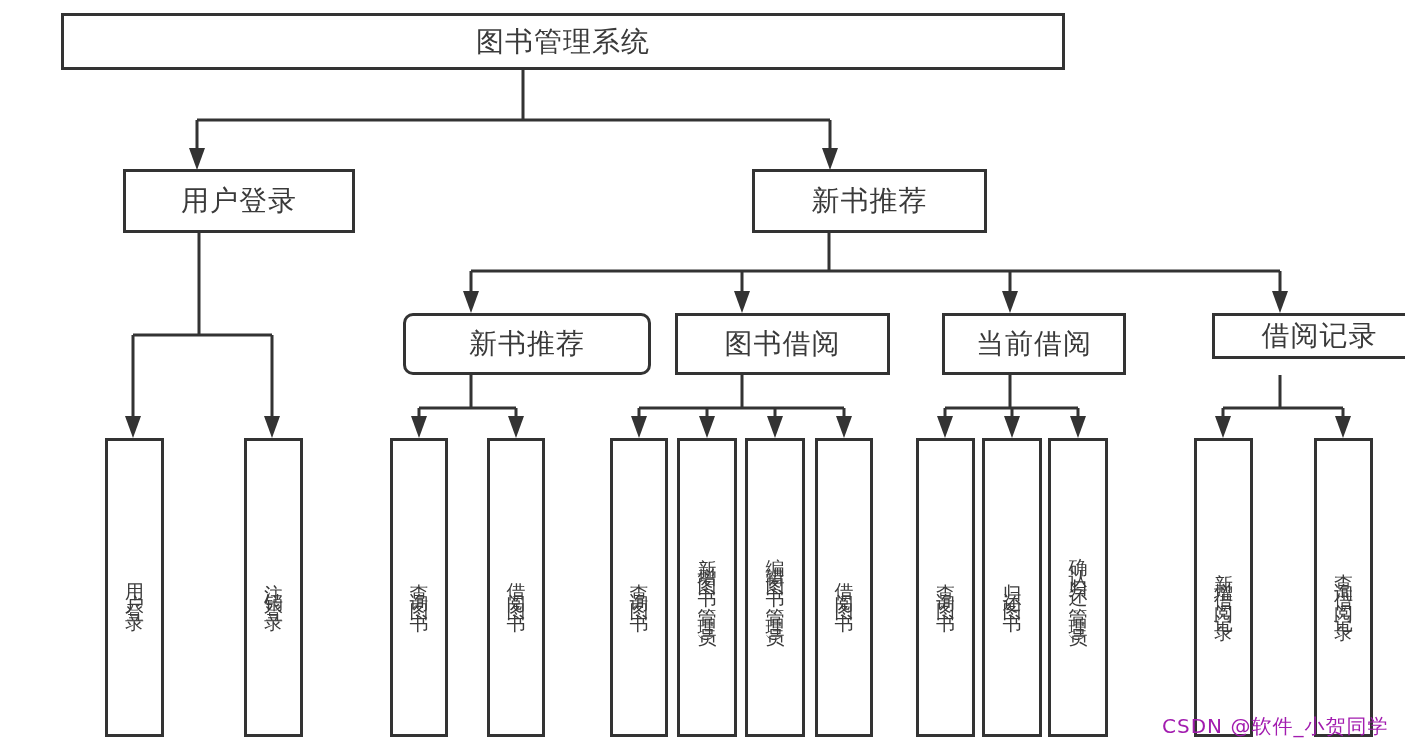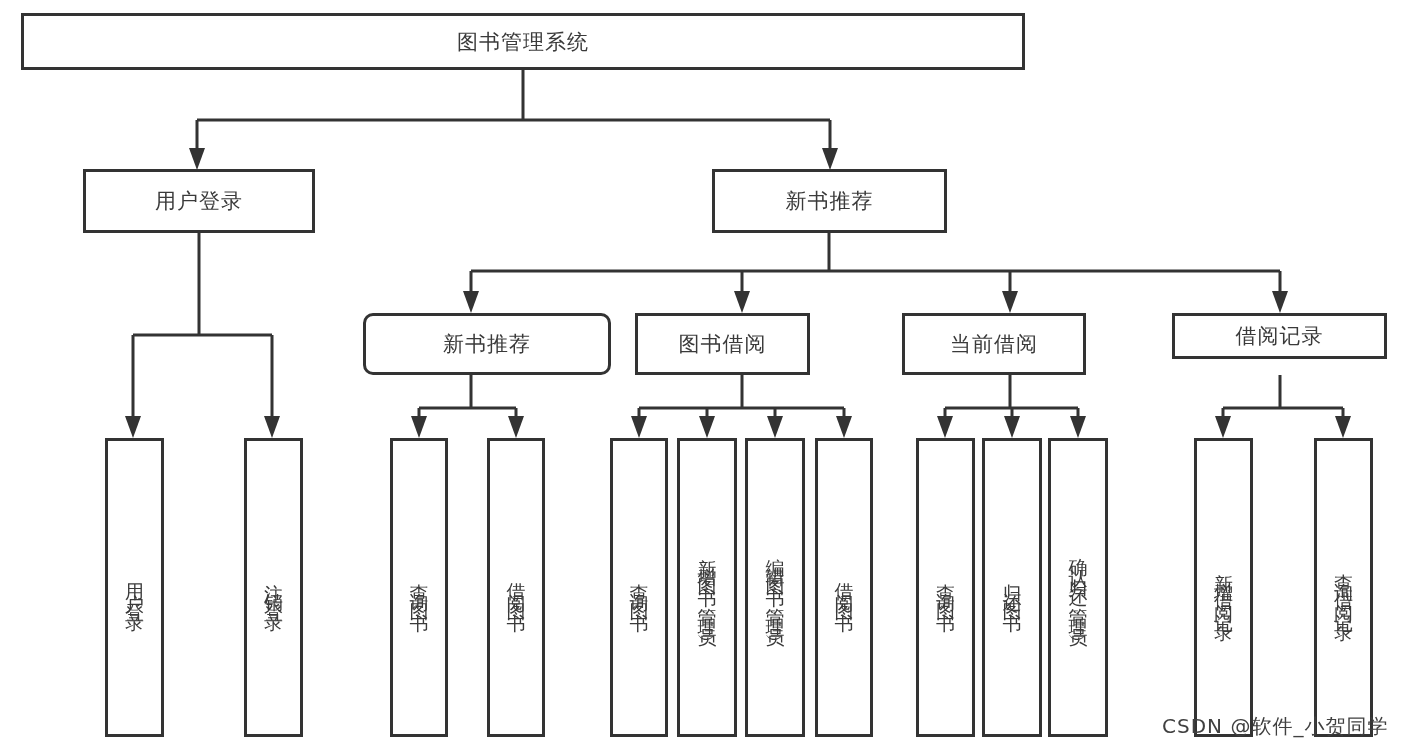--- a/index.html
+++ b/index.html
@@ -22,37 +22,38 @@
     box-sizing: border-box;
     border: 3px solid #333333;
     background: #ffffff;
     color: #3a3a3a;
     display: flex;
     align-items: center;
     justify-content: center;
     z-index: 2;
   }
   .hbox {
-    font-size: 21px;
+    font-size: 28px;
     letter-spacing: 1px;
     white-space: nowrap;
+    margin-left: 40px;
   }
   .vbox {
     writing-mode: vertical-rl;
     text-orientation: mixed;
     font-size: 19px;
     letter-spacing: 10px;
     line-height: 1.05;
   }
   .watermark {
     position: absolute;
     left: 1162px;
     top: 713px;
     font-size: 20px;
-    color: #404040;
+    color: #a21caf;
     letter-spacing: 1px;
     white-space: nowrap;
     z-index: 3;
   }
 </style>
 </head>
 <body>
 
 <div class="canvas">
 
@@ -88,21 +89,21 @@
       <polygon points="1335,416 1351,416 1343,438"></polygon>
     </g>
   </svg>
 
   <div class="box hbox" style="left:21px; top:13px; width:1004px; height:57px;">图书管理系统</div>
 
   <div class="box hbox" style="left:83px; top:169px; width:232px; height:64px;">用户登录</div>
   <div class="box hbox" style="left:712px; top:169px; width:235px; height:64px;">新书推荐</div>
 
   <div class="box hbox" style="left:363px; top:313px; width:248px; height:62px;border-radius:10px;">新书推荐</div>
-  <div class="box hbox" style="left:635px; top:313px; width:175px; height:62px;">图书借阅</div>
+  <div class="box hbox" style="left:635px; top:313px; width:215px; height:62px;">图书借阅</div>
   <div class="box hbox" style="left:902px; top:313px; width:184px; height:62px;">当前借阅</div>
   <div class="box hbox" style="left:1172px; top:313px; width:215px; height:46px;">借阅记录</div>
 
   <div class="box vbox" style="left:105px; top:438px; width:59px; height:299px;">用户登录</div>
   <div class="box vbox" style="left:244px; top:438px; width:59px; height:299px;">注销登录</div>
 
   <div class="box vbox" style="left:390px; top:438px; width:58px; height:299px;">查询图书</div>
   <div class="box vbox" style="left:487px; top:438px; width:58px; height:299px;">借阅图书</div>
 
   <div class="box vbox" style="left:610px; top:438px; width:58px; height:299px;">查询图书</div>

